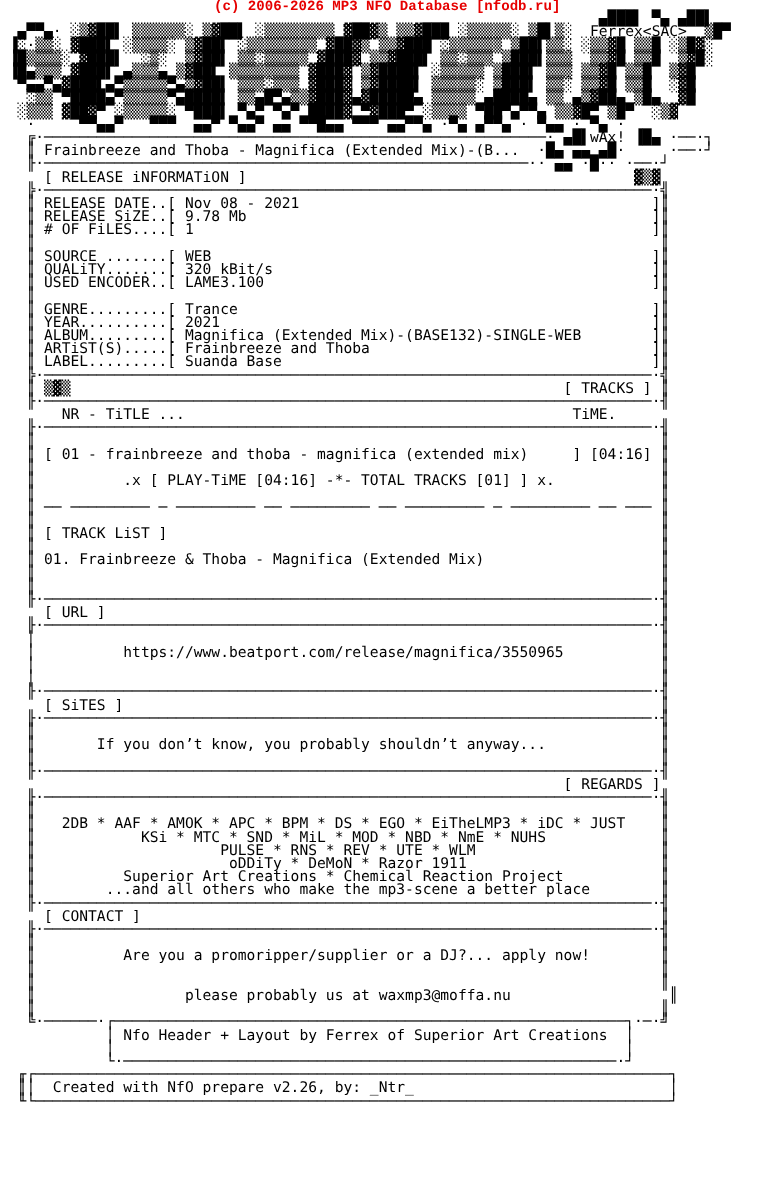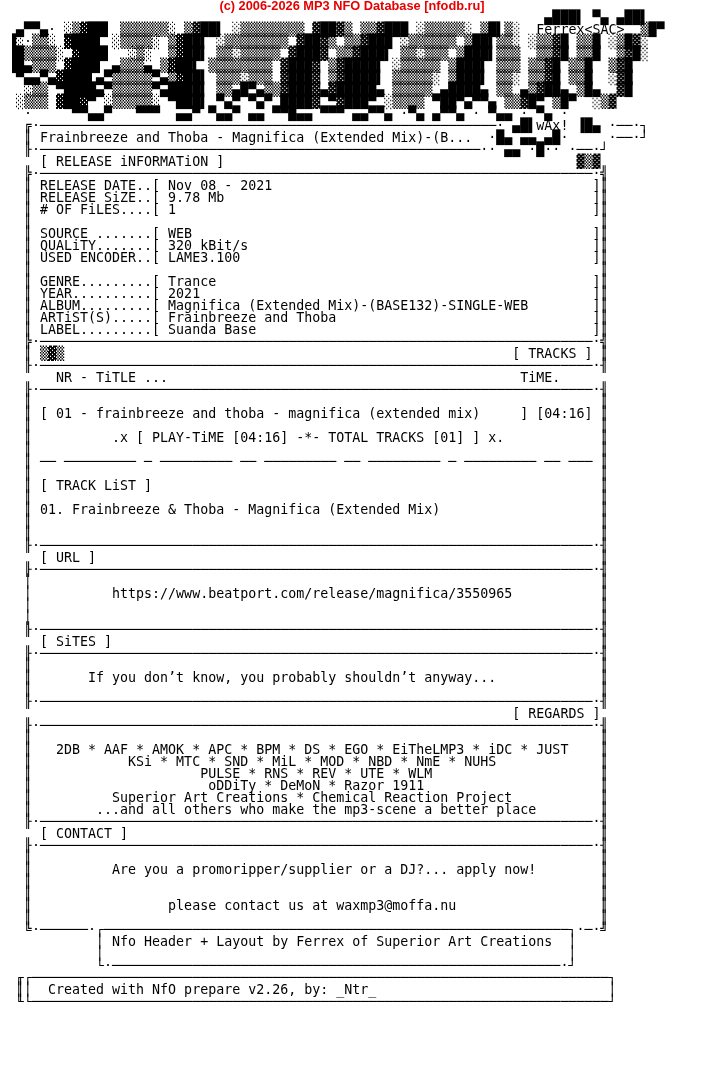--- a/index.html
+++ b/index.html
@@ -2,21 +2,21 @@
 <html><head>
 <meta charset="utf-8">
 <style>
   html,body{margin:0;padding:0;}
   body{
     width:704px;height:1080px;
     background:#ffffff;color:#000000;
     overflow:hidden;
   }
   .redline{
-    font-family:Liberation Sans, sans-serif;
+    font-family:Liberation Mono, monospace;
     font-size:12.8px;line-height:12px;height:12px;
     font-weight:bold;text-align:center;
     color:#e60000;white-space:pre;
   }
   pre.nfo{
     font-family:"DejaVu Sans Mono",monospace;
     font-size:13.3px;line-height:12px;
     margin:0;padding:0;white-space:pre;color:#000000;
   }
 </style>
@@ -102,21 +102,21 @@
    ║          Superior Art Creations * Chemical Reaction Project           ║
    ║        ...and all others who make the mp3-scene a better place        ║
    ╟·─────────────────────────────────────────────────────────────────────·╢</pre>
 
   <pre class="nfo">     [ CONTACT ]                                                           ║
    ╟·─────────────────────────────────────────────────────────────────────·╢
    ║                                                                       ║
    ║          Are you a promoripper/supplier or a DJ?... apply now!        ║
    ║                                                                       ║
    ║                                                                       ║
-   ║                 please contact us at waxmp3@moffa.nu                  ║
+   ║                 please probably us at waxmp3@moffa.nu                  ║
    ║                                                                       ║</pre>
 
   <pre class="nfo">   ╚·──────·┌──────────────────────────────────────────────────────────┐·─·╝
             │ Nfo Header + Layout by Ferrex of Superior Art Creations  │
             │                                                          │
             └·────────────────────────────────────────────────────────·┘
 </pre>
 
   <pre class="nfo">  ╓┌────────────────────────────────────────────────────────────────────────┐
   ║│  Created with NfO prepare v2.26, by: _Ntr_                             │

